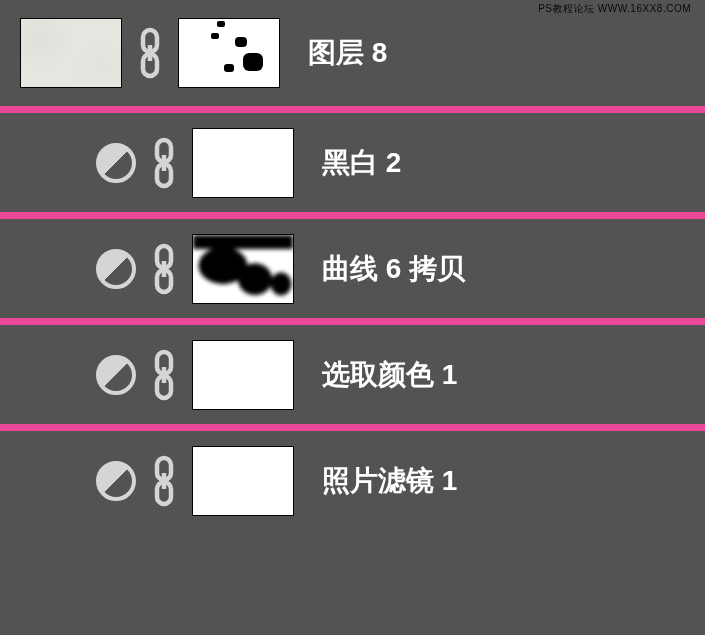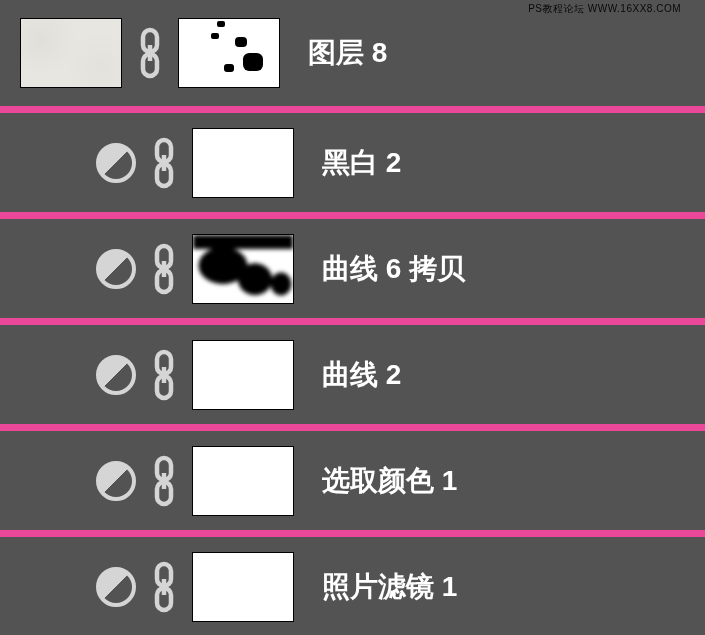--- a/index.html
+++ b/index.html
@@ -7,21 +7,21 @@
     background: #535353;
     width: 705px;
     height: 635px;
     overflow: hidden;
     font-family: "Microsoft YaHei", "SimHei", sans-serif;
     position: relative;
   }
   .watermark {
     position: absolute;
     top: 2px;
-    right: 24px;
+    right: 14px;
     font-size: 10px;
     color: #000;
     font-family: Arial, sans-serif;
     opacity: 0.9;
     letter-spacing: 0.5px;
   }
   .layers-panel {
     display: flex;
     flex-direction: column;
     padding-top: 0;
@@ -152,34 +152,20 @@
             <rect x="7" y="3" width="14" height="22" rx="7"></rect>
             <rect x="7" y="27" width="14" height="22" rx="7"></rect>
             <line x1="14" y1="18" x2="14" y2="34"></line>
           </g>
         </svg>
     </div>
     <div class="thumb bigblobs"></div>
     <div class="layer-name">曲线 6 拷贝</div>
   </div>
 
-  <div class="layer-row">
-    <div class="adjust-icon"></div>
-    <div class="link-icon">
-      <svg viewBox="0 0 28 52">
-          <g fill="none" stroke="#d5d5d5" stroke-width="4.5">
-            <rect x="7" y="3" width="14" height="22" rx="7"></rect>
-            <rect x="7" y="27" width="14" height="22" rx="7"></rect>
-            <line x1="14" y1="18" x2="14" y2="34"></line>
-          </g>
-        </svg>
-    </div>
-    <div class="thumb"></div>
-    <div class="layer-name">曲线 2</div>
-  </div>
 
   <div class="layer-row">
     <div class="adjust-icon"></div>
     <div class="link-icon">
       <svg viewBox="0 0 28 52">
           <g fill="none" stroke="#d5d5d5" stroke-width="4.5">
             <rect x="7" y="3" width="14" height="22" rx="7"></rect>
             <rect x="7" y="27" width="14" height="22" rx="7"></rect>
             <line x1="14" y1="18" x2="14" y2="34"></line>
           </g>

